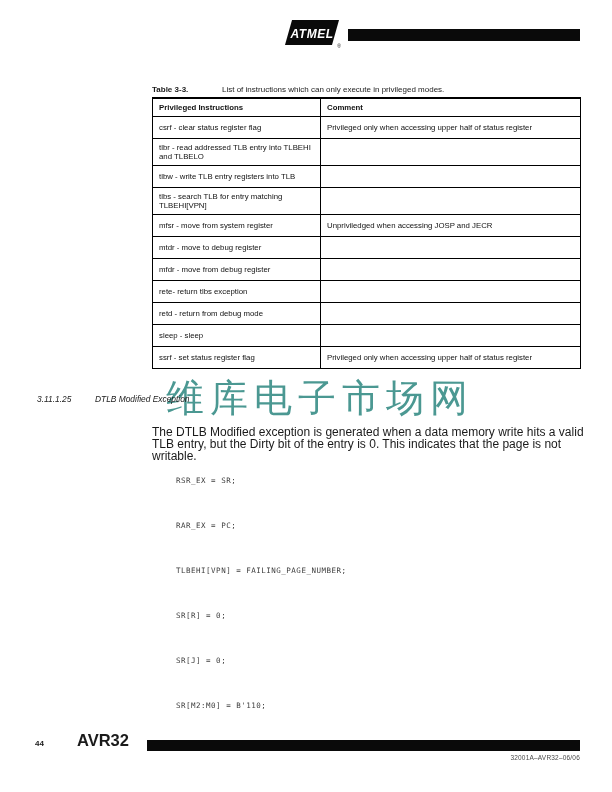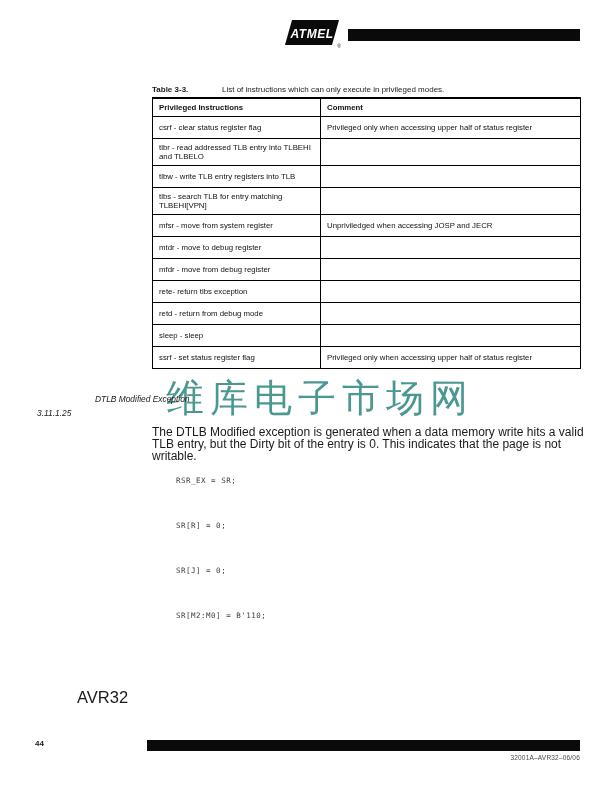--- a/index.html
+++ b/index.html
@@ -71,21 +71,21 @@
   }
 
   .content { position: relative; z-index: 1; }
 
   
   .section-heading {
     position: absolute; left: 37px; top: 394px;
     font-size: 8.4px; font-style: italic; line-height: 10px;
     display: flex;
   }
-  .section-heading .sec-num { width: 58px; margin-top: 14px; }
+  .section-heading .sec-num { width: 58px; }
   .section-heading .sec-title { }
 
   .section-body {
     position: absolute; left: 152px; top: 426px; width: 432px;
     font-size: 12px; line-height: 12px;
   }
 
   
   .code-block {
     position: absolute; left: 176px; top: 443px;
@@ -95,22 +95,22 @@
     color: #3d3d3d;
     white-space: pre;
   }
 
   
   .footer-page {
     position: absolute; left: 35px; top: 739px;
     font-size: 8px; font-weight: bold;
   }
   .footer-product {
-    position: absolute; left: 77px; top: 688px;
-    font-size: 16.5px; font-weight: normal; letter-spacing: 0px;
+    position: absolute; left: 77px; top: 731px;
+    font-size: 16.5px; font-weight: bold; letter-spacing: 0px;
   }
   .footer-rule {
     position: absolute; left: 147px; top: 740px;
     width: 433px; height: 11px; background: #0a0a0a;
   }
   .footer-docid {
     position: absolute; right: 32px; top: 754px;
     font-size: 6.5px; color: #4a4a4a;
     letter-spacing: 0.2px;
   }
@@ -196,20 +196,22 @@
 
     <div class="section-heading">
       <span class="sec-num">3.11.1.25</span>
       <span class="sec-title">DTLB Modified Exception</span>
     </div>
 
     <div class="section-body">The DTLB Modified exception is generated when a data memory write hits a valid TLB entry, but the Dirty bit of the entry is 0. This indicates that the page is not writable.</div>
 
     <div class="code-block">
       <div>RSR_EX = SR;</div>
+      <div>RAR_EX = PC;</div>
+      <div>TLBEHI[VPN] = FAILING_PAGE_NUMBER;</div>
       <div>SR[R] = 0;</div>
       <div>SR[J] = 0;</div>
       <div>SR[M2:M0] = B'110;</div>
       
       
       
     </div>
 
     <div class="footer-page">44</div>
     <div class="footer-product">AVR32</div>

